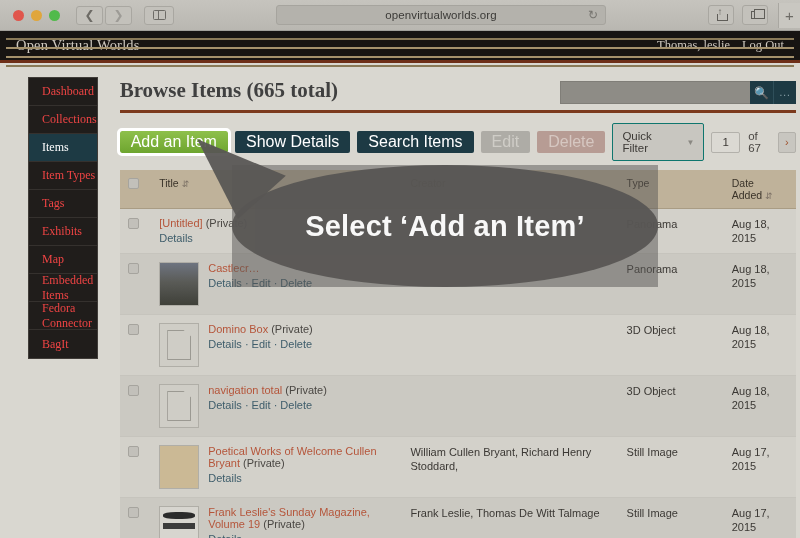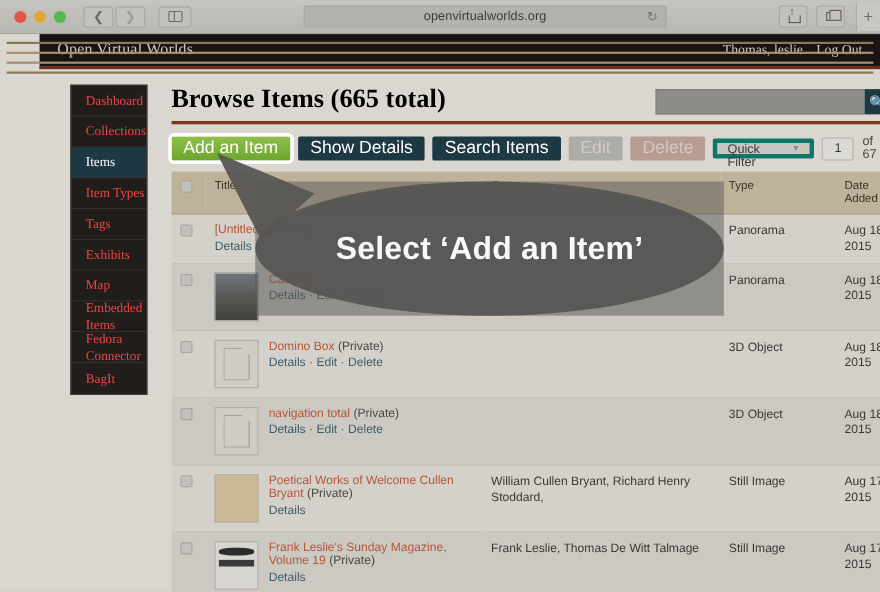--- a/index.html
+++ b/index.html
@@ -60,21 +60,21 @@
   .share-glyph:after{content:"↑";position:absolute;left:1px;top:-4px;font-size:10px;color:#5f5d58;}
   .tabs-glyph{width:9px;height:8px;border:1.2px solid #5f5d58;position:relative;}
   .tabs-glyph:after{content:"";position:absolute;left:2.5px;top:-3px;width:9px;height:8px;border:1.2px solid #5f5d58;background:#c3c1bb;}
   .newtab {
     width:22px;height:25px;background:#c9c7c1;border-left:1px solid #a9a7a1;
     display:flex;align-items:center;justify-content:center;color:#6d6b66;font-size:15px;
     margin-left:2px; margin-right:-4px;
   }
 
   
-  .viewport { position:relative; width:800px; height:507px; background:#d9d7d0; overflow:hidden;padding-left:36px; }
+  .viewport { position:relative; width:800px; height:507px; background:#d9d7d0; overflow:hidden; }
 
   
   .omeka-topbar {
     height:32px; background:#171412; display:flex; align-items:center;
     justify-content:space-between; padding:0 16px;
     border-bottom:3px solid #6e2f18;
   }
   .brand { color:#cfc9c0; font-family:"Liberation Serif", serif; font-size:14.5px; letter-spacing:.2px; }
   .topbar-right { display:flex; align-items:center; gap:12px; font-family:"Liberation Serif", serif; font-size:12.5px; color:#cfc9c0; }
 
@@ -86,41 +86,41 @@
     height:28px; display:flex; align-items:center; padding-left:13px;
     color:#ef4444; font-family:"Liberation Serif", serif; font-size:12px;
     border-bottom:1px solid #35312e;
   }
   .nav-item:last-child{border-bottom:none;}
   .nav-item.active { background:#1d3a44; color:#ffffff; }
 
   
   .main { flex:1; padding:0 16px 0 22px; }
   .main-head { display:flex; align-items:flex-start; justify-content:space-between; }
-  .page-title { font-family:"Liberation Serif", serif; font-size:24px; color:#000000; margin:0; line-height:26px;}
+  .page-title { font-family:"Liberation Serif", serif; font-size:21px; color:#404040; margin:0; line-height:26px;}
   .search-wrap { display:flex; margin-top:4px; }
   .search-input { width:190px; height:23px; background:#8e8c86; border:1px solid #807e78; border-right:none; }
   .search-go { width:23px;height:23px;background:#1d3a44;display:flex;align-items:center;justify-content:center;color:#fff;font-size:12px;}
   .search-opts { width:23px;height:23px;background:#1d3a44;border-left:1px solid #2f4f5a;display:flex;align-items:center;justify-content:center;color:#8fa6ae;font-size:10px;letter-spacing:1px;}
 
   .rule { height:3px; background:#7c3a1d; margin:6px 0 0 0; }
 
   
   .toolbar { display:flex; align-items:center; gap:7px; padding:10px 0 9px 0; position:relative; }
   .btn {
     height:22px; padding:0 11px; display:flex; align-items:center;
     font-size:16px; color:#ffffff; background:#1d3a44; border-radius:2px; white-space:nowrap;
   }
   .btn.green { background:linear-gradient(#8ec04b,#6ea52f); position:relative; z-index:5; }
   .btn.green.highlight { outline:3px solid #ffffff; }
   .btn.disabled { background:#aeaca6; color:#cfcdc7; }
   .btn.danger-disabled { background:#b79c94; color:#d6c7c1; }
   .select {
-    height:18px; min-width:92px; padding:0 9px; display:flex; justify-content:space-between;
-    background:#c8c6c0; border:4px solid #0f766e; border-radius:2px; font-size:11.5px; color:#3c3935; gap:18px;
+    height:38px; min-width:92px; padding:0 9px; display:flex; align-items:center; justify-content:space-between;
+    background:#c8c6c0; border:1px solid #0f766e; border-radius:2px; font-size:11.5px; color:#3c3935; gap:18px;
   }
   .caret { font-size:8px; color:#8a8882; }
   .pager { margin-left:auto; display:flex; align-items:center; gap:8px; }
   .page-input { width:34px;height:21px;background:#dbd9d3;border:1px solid #b3b1ab;border-radius:2px;
                 display:flex;align-items:center;justify-content:center;font-size:11.5px;color:#3c3935;}
   .page-of { font-size:11.5px; color:#4a4743; }
   .page-next { width:22px;height:21px;background:#c8c6c0;border:1px solid #b3b1ab;border-radius:2px;
                display:flex;align-items:center;justify-content:center;color:#a0522d;font-size:11px;}
 
   

